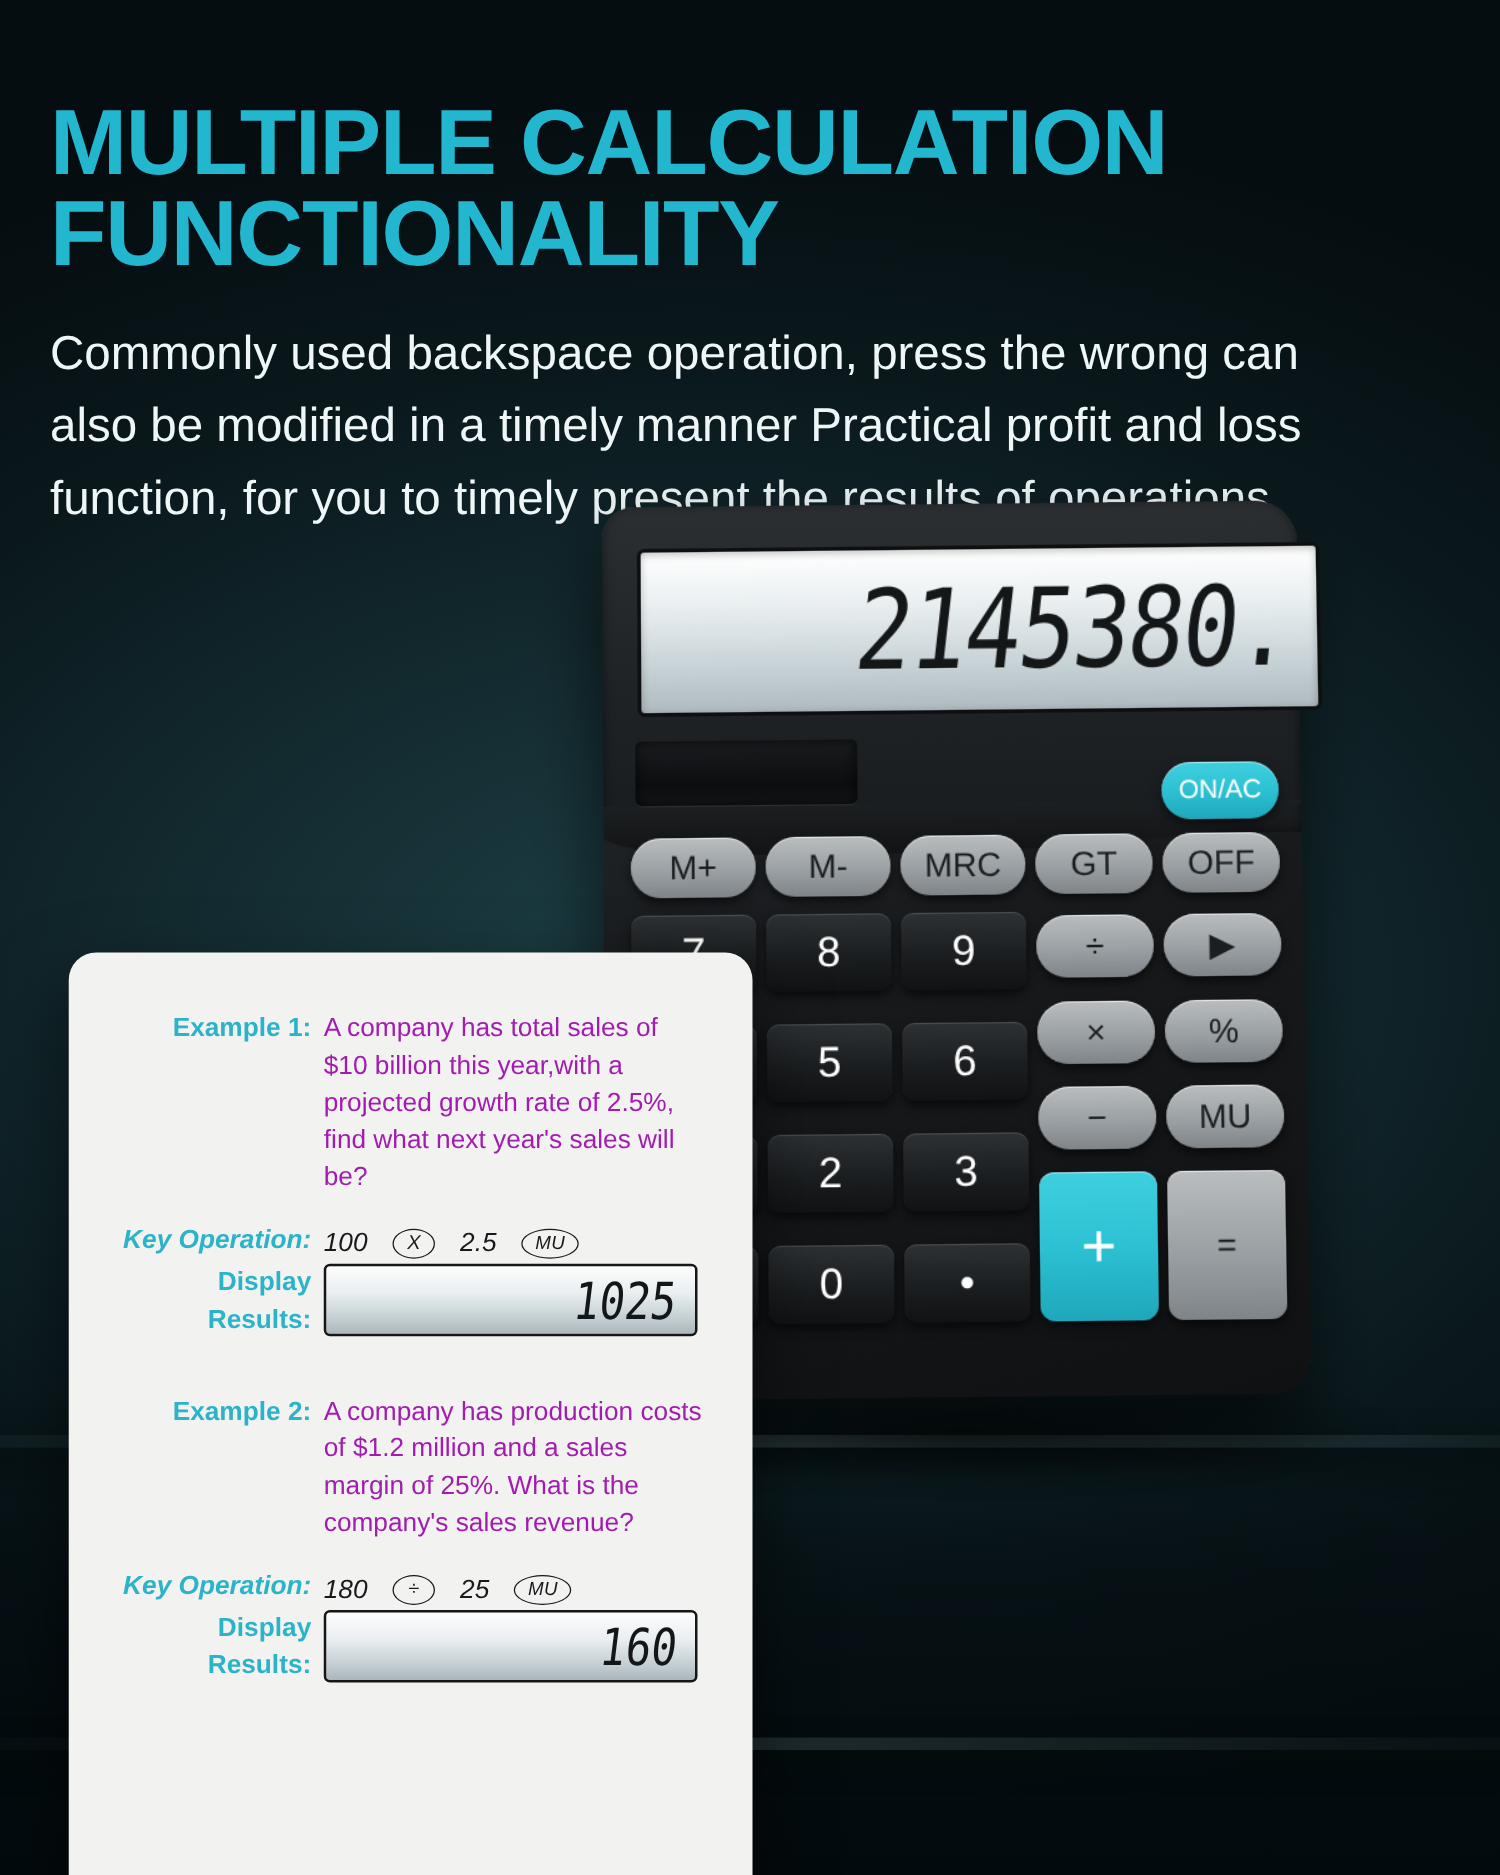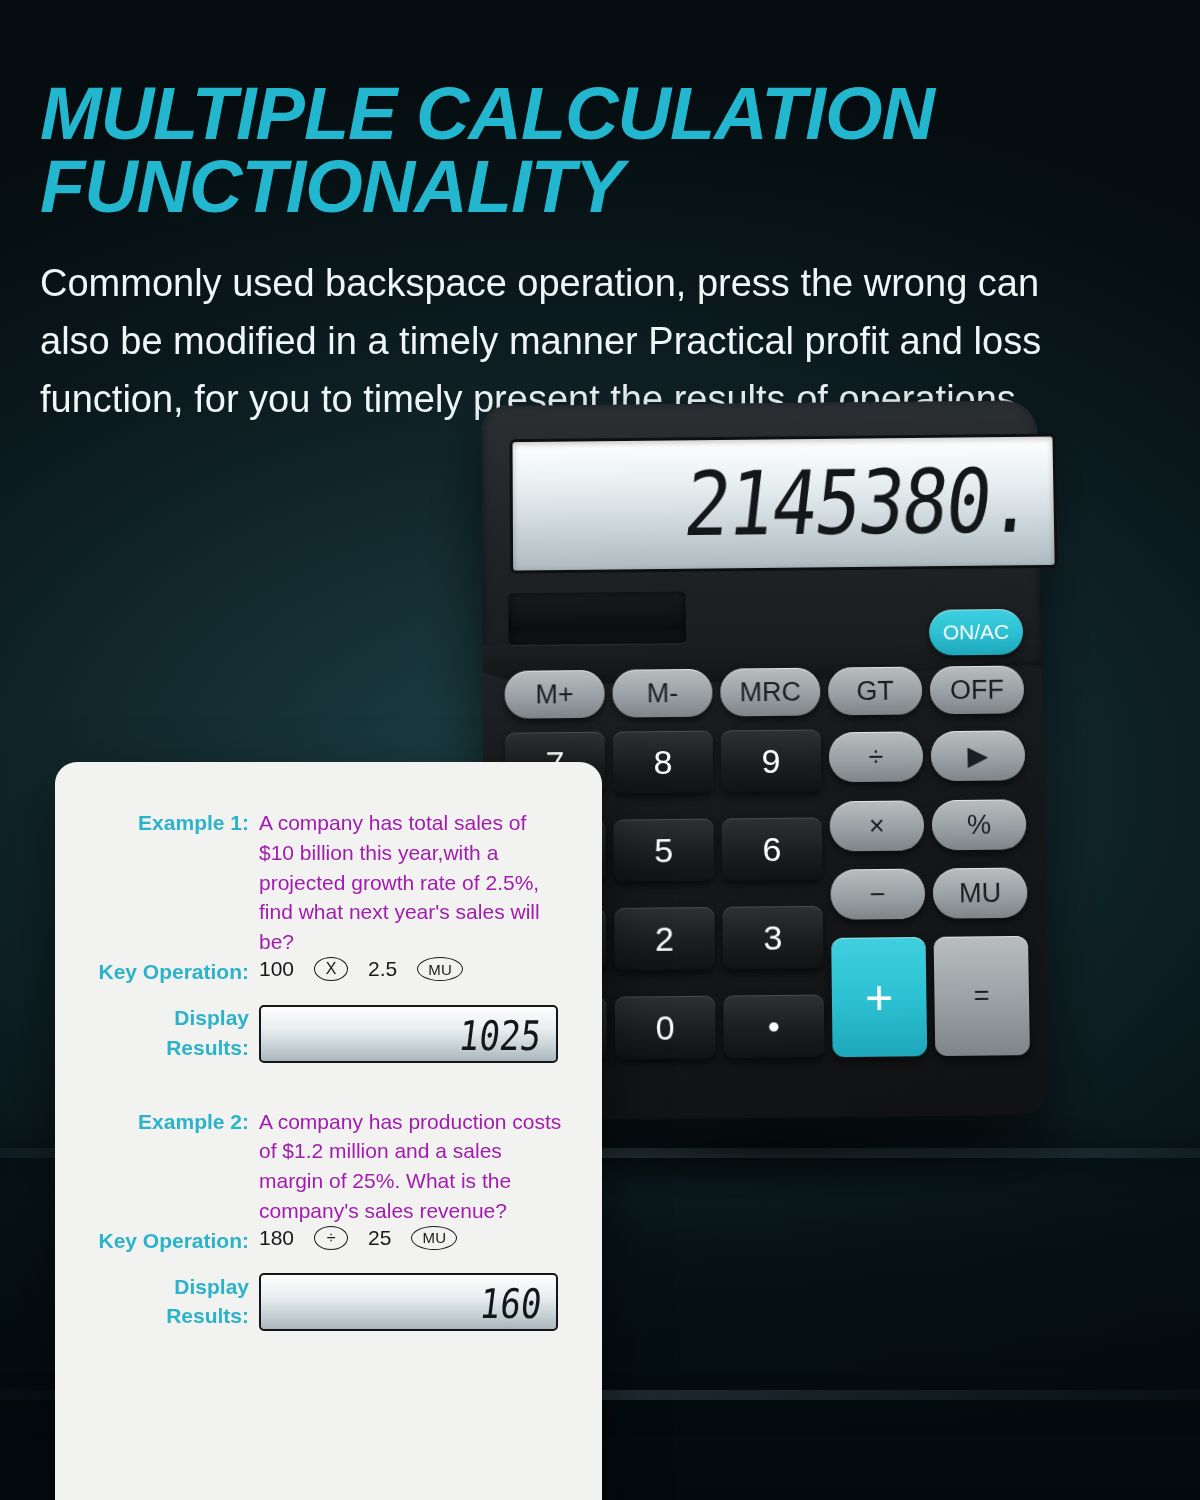--- a/index.html
+++ b/index.html
@@ -55,21 +55,20 @@
   
   .headline {
     position: absolute;
     left: 40px;
     top: 78px;
     width: 1080px;
     color: #23b6cf;
     font-size: 74px;
     line-height: 0.98;
     font-weight: 700;
-    font-style: italic;
     letter-spacing: -1px;
     text-transform: uppercase;
   }
   .subcopy {
     position: absolute;
     left: 40px;
     top: 255px;
     width: 1055px;
     color: #eef6f7;
     font-size: 38px;
@@ -247,21 +246,23 @@
     box-sizing: border-box;
   }
   .ex-text {
     color: #a21caf;
     font-size: 21px;
     line-height: 1.42;
     flex: 1;
   }
   .keyop-row {
     display: flex;
-    align-items: flex-start;
+    align-items: flex-end;
+    margin-top: 20px;
+    font-style: italic;
   }
   .keyop-val {
     display: flex;
     align-items: center;
     gap: 20px;
     font-size: 21px;
     color: #17191a;
   }
   .op-ellipse {
     display: inline-flex;
@@ -274,22 +275,22 @@
     font-size: 16px;
     line-height: 1;
   }
   .op-ellipse.wide {
     width: 44px;
     font-size: 15px;
     letter-spacing: 0.3px;
   }
   .disp-row {
     display: flex;
-    align-items: flex-end;
-    margin-top: 16px;
+    align-items: flex-start;
+    margin-top: 4px;
   }
   .mini-screen {
     flex: 1;
     height: 54px;
     background: linear-gradient(180deg, #fdfdfd 0%, #e9eef0 40%, #c3ced2 78%, #aab6bb 100%);
     border: 2.5px solid #141617;
     border-radius: 5px;
     position: relative;
     overflow: hidden;
     max-width: 295px;

